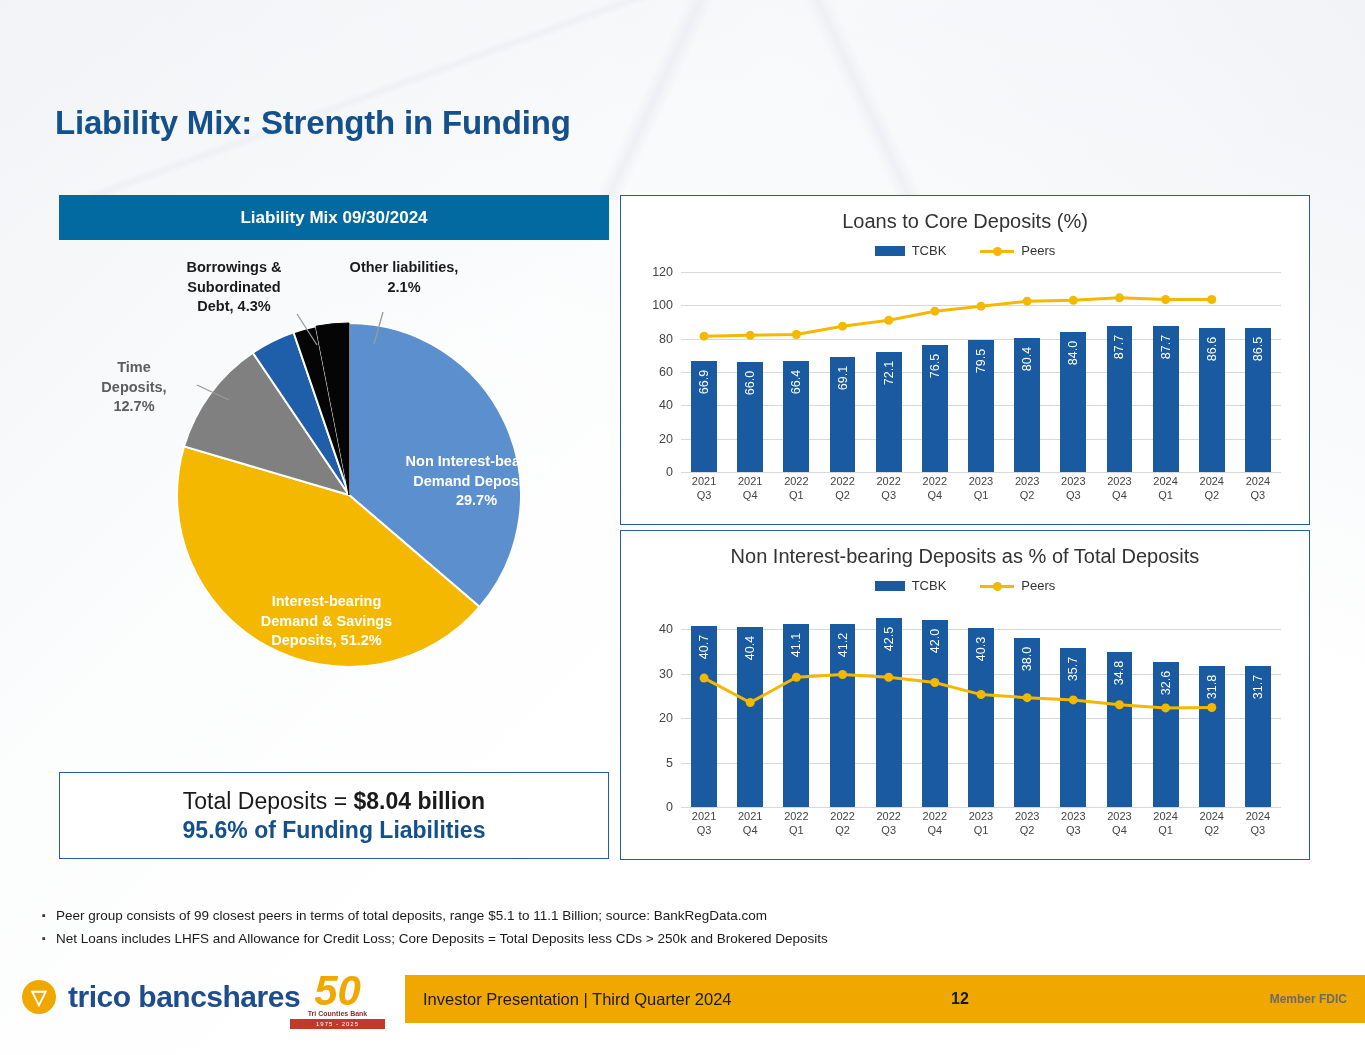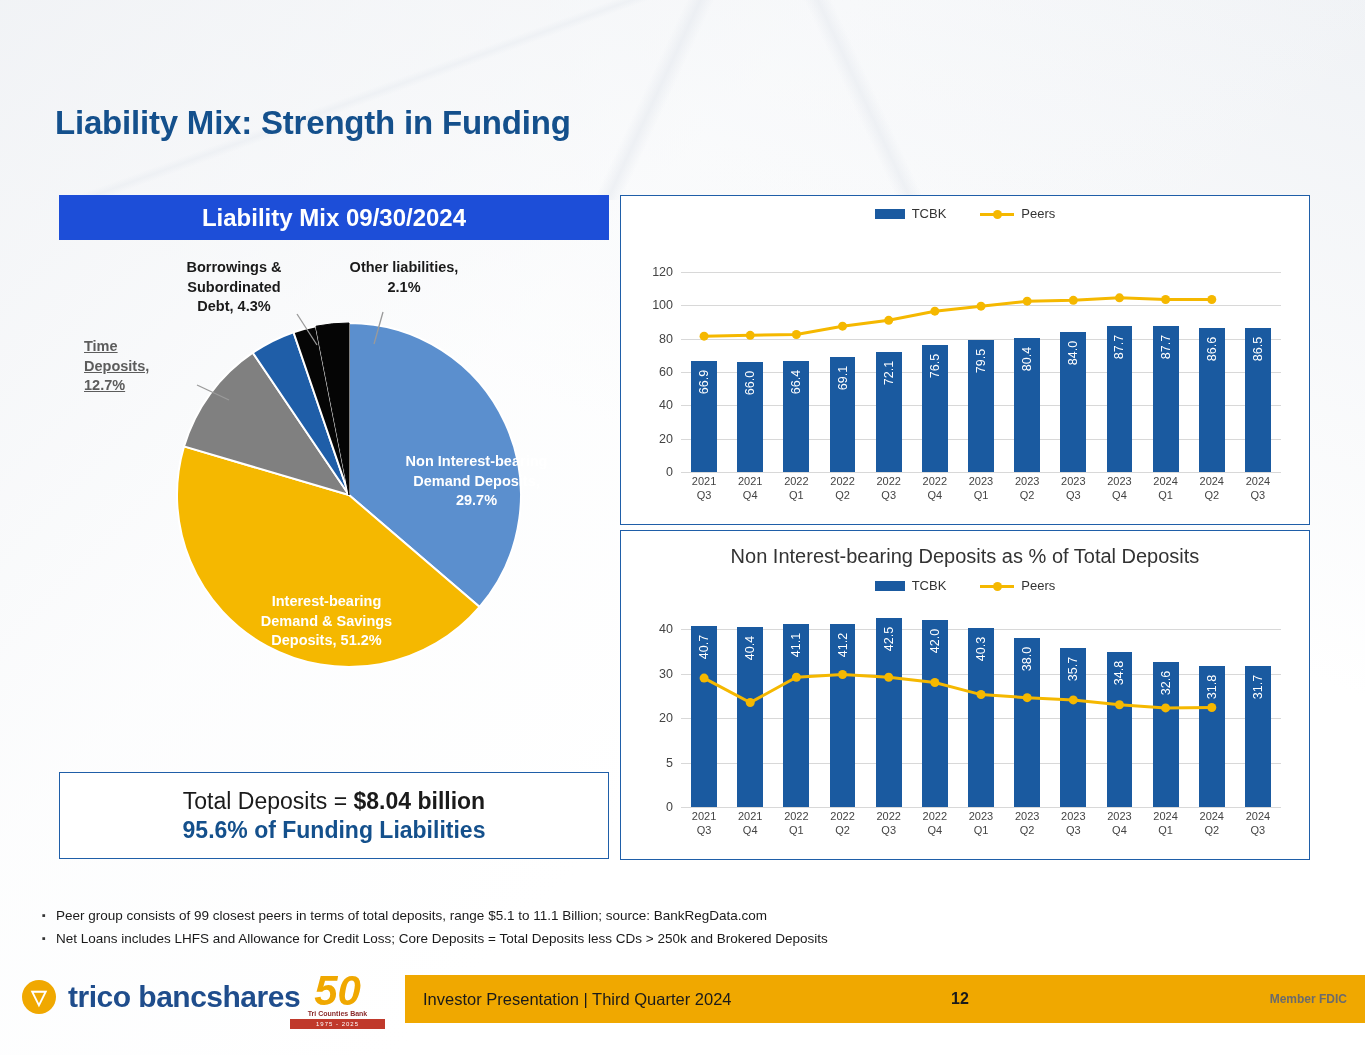--- a/index.html
+++ b/index.html
@@ -32,22 +32,22 @@
     position: absolute; left: 55px; top: 104px;
     font-size: 33px; font-weight: bold; color: #14508c;
     letter-spacing: -0.2px;
   }
 
   
   .left-panel {
     position: absolute; left: 59px; top: 195px; width: 550px; height: 570px;
   }
   .pie-header {
-    width: 550px; height: 45px; background: #1d4ed8;
-    color: #fff; font-size: 24px; font-weight: bold;
+    width: 550px; height: 45px; background: #0369a1;
+    color: #fff; font-size: 17px; font-weight: bold;
     display: flex; align-items: center; justify-content: center;
   }
   .pie-area { position: relative; width: 550px; height: 525px; }
 
   .pie-labels { position: absolute; inset: 0; }
   .lbl { position: absolute; font-size: 14.5px; font-weight: bold; line-height: 1.35; }
   .lbl-dark { color: #1a1a1a; }
   .lbl-gray { color: #5c5c5c; }
   .lbl-white { color: #ffffff; text-align: center; }
 
@@ -166,35 +166,36 @@
       </g>
 
       <path d="M 238 74 L 258 105" stroke="#9a9a9a" stroke-width="1.3" fill="none"></path>
       <path d="M 324 72 L 315 104" stroke="#9a9a9a" stroke-width="1.3" fill="none"></path>
       <path d="M 138 145 L 170 160" stroke="#9a9a9a" stroke-width="1.3" fill="none"></path>
     </svg>
 
     <div class="pie-labels">
       <div class="lbl lbl-dark" style="left:110px; top:18px; width:130px; text-align:center;">Borrowings &amp; Subordinated Debt, 4.3%</div>
       <div class="lbl lbl-dark" style="left:290px; top:18px; width:110px; text-align:center;">Other liabilities, 2.1%</div>
-      <div class="lbl lbl-gray" style="left:25px; top:97px; width:100px; text-decoration:underline;">Time Deposits, 12.7%</div>
+      <div class="lbl lbl-gray" style="left:25px; top:118px; width:100px; text-align:center;">Time Deposits, 12.7%</div>
       <div class="lbl lbl-white" style="left:345px; top:212px; width:145px;">Non Interest-bearing Demand Deposits, 29.7%</div>
       <div class="lbl lbl-white" style="left:195px; top:352px; width:145px;">Interest-bearing Demand &amp; Savings Deposits, 51.2%</div>
     </div>
   </div>
 </div>
 
 <div class="total-box">
   <div class="total-line1">
     <span>Total Deposits = </span><b>$8.04 billion</b>
   </div>
   <div class="total-line2">95.6% of Funding Liabilities</div>
 </div>
 
 <div class="chart-card" id="chart-top">
+  <div class="chart-title">Loans to Core Deposits (%)</div>
   <div class="legend">
     <div class="legend-item">
       <span class="legend-swatch-bar"></span>
       <span>TCBK</span>
     </div>
     <div class="legend-item">
       <span class="legend-swatch-line"></span>
       <span>Peers</span>
     </div>
   </div>

